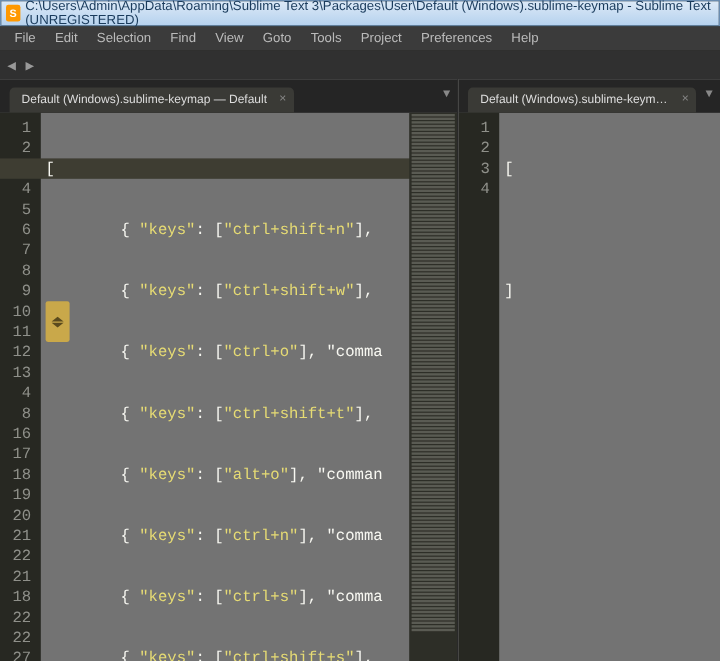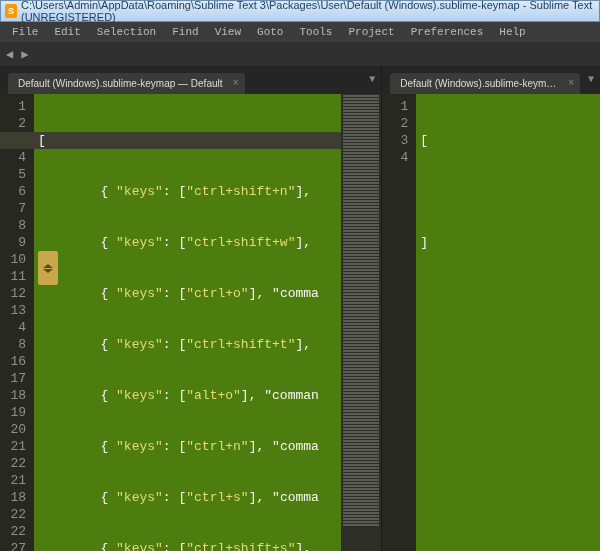--- a/index.html
+++ b/index.html
@@ -43,21 +43,20 @@
   align-items: center;
   padding: 0 4px;
   font-family: Tahoma, sans-serif;
   font-size: 11px;
   color: #bbb;
   gap: 0;
 }
 .menubar span {
   padding: 2px 8px;
   cursor: default;
-  font-family: Liberation Mono, monospace;
 }
 .navbar {
   height: 24px;
   background: #303030;
   display: flex;
   align-items: center;
   padding: 0 6px;
   gap: 8px;
 }
 .nav-arrow {
@@ -65,21 +64,21 @@
   font-size: 12px;
   cursor: pointer;
 }
 .panes {
   display: flex;
   height: calc(551px - 22px - 20px - 24px);
 }
 .pane {
   position: relative;
   overflow: hidden;
-  background: #4d7c0f;
+  background: #737373;
 }
 .pane-left { flex: 7; border-right: 1px solid #1a1a1a; }
 .pane-right { flex: 4; }
 .tabbar {
   height: 28px;
   background: #252525;
   display: flex;
   align-items: flex-end;
   padding: 0 20px 0 8px;
   position: relative;

